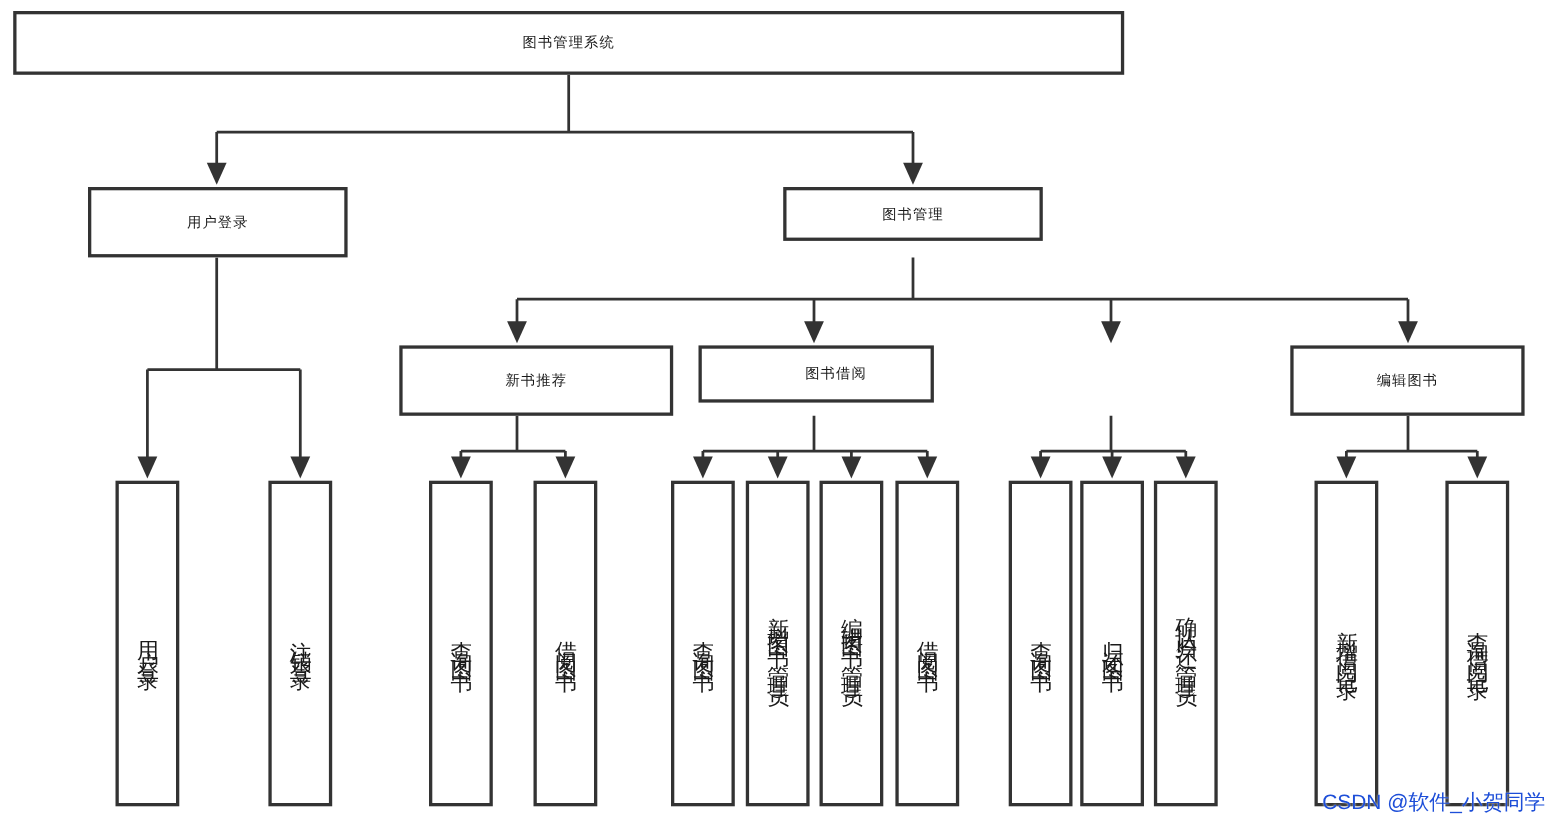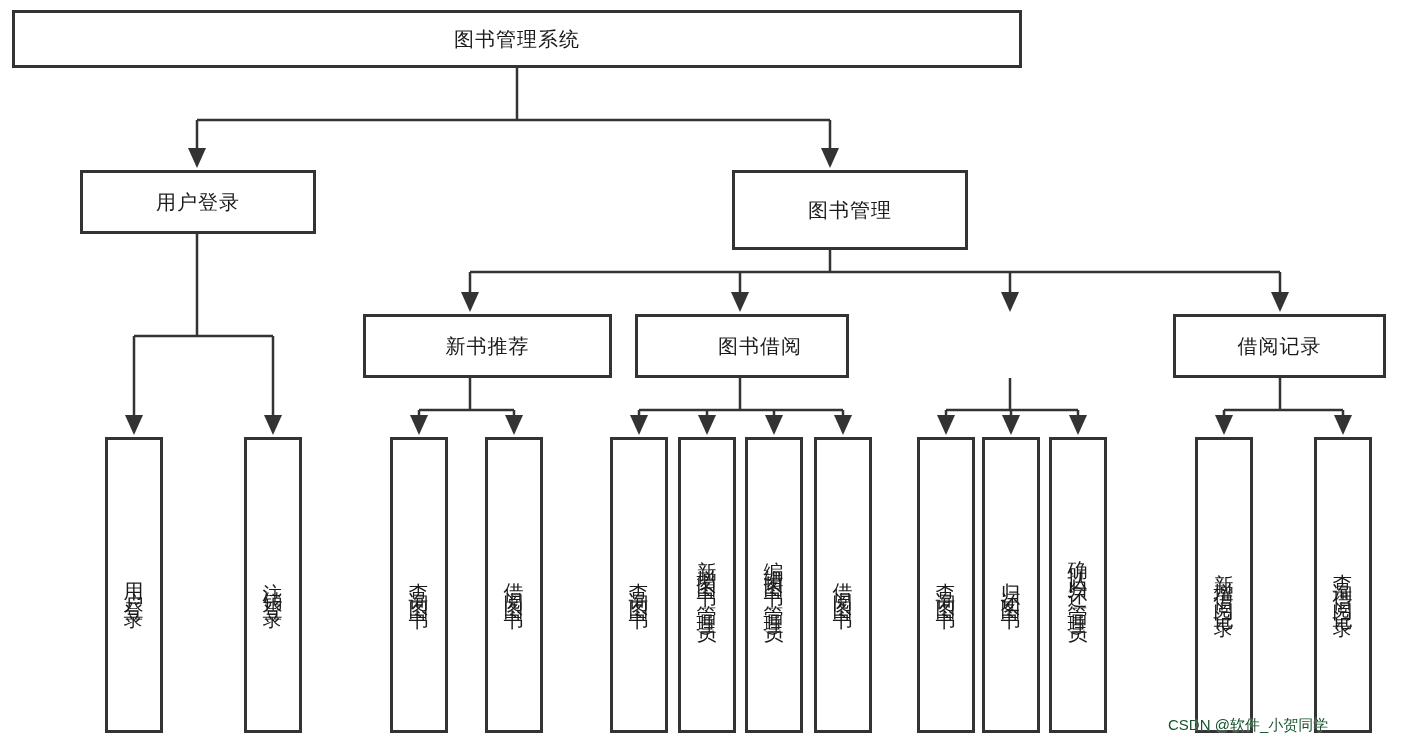--- a/index.html
+++ b/index.html
@@ -36,39 +36,39 @@
     box-sizing: border-box;
     background: #ffffff;
     border: 3px solid #333333;
     display: flex;
     align-items: center;
     justify-content: center;
     color: #1a1a1a;
     z-index: 2;
   }
   .hbox {
-    font-size: 20px;
+    font-size: 13px;
     letter-spacing: 1px;
   }
   .vbox {
     writing-mode: vertical-rl;
     text-orientation: mixed;
     font-size: 20px;
     letter-spacing: 9px;
     line-height: 1;
   }
   .vbox span {
     display: inline-block;
   }
   #watermark {
     position: absolute;
-    left: 1168px;
+    left: 1202px;
     top: 716px;
-    font-size: 15px;
-    color: #14532d;
+    font-size: 19px;
+    color: #1d4ed8;
     text-shadow: 0 0 2px #ffffff;
     white-space: nowrap;
     z-index: 5;
   }
 </style>
 </head>
 <body>
 
 <div id="stage">
 
@@ -108,32 +108,32 @@
     <polygon points="1343,435 1334,415 1352,415" fill="#333333"></polygon>
   </svg>
 
   <div class="node hbox" style="left:12px; top:10px; width:1010px; height:58px;">
     <span>图书管理系统</span>
   </div>
 
   <div class="node hbox" style="left:80px; top:170px; width:236px; height:64px;">
     <span>用户登录</span>
   </div>
-  <div class="node hbox" style="left:712px; top:170px; width:236px; height:80px;margin-left:20px;">
+  <div class="node hbox" style="left:712px; top:170px; width:236px; height:49px;">
     <span>图书管理</span>
   </div>
 
   <div class="node hbox" style="left:363px; top:314px; width:249px; height:64px;">
     <span>新书推荐</span>
   </div>
-  <div class="node hbox" style="left:635px; top:314px; width:214px; height:64px;padding-left:36px;">
+  <div class="node hbox" style="left:635px; top:314px; width:214px; height:52px;padding-left:36px;">
     <span>图书借阅</span>
   </div>
   <div class="node hbox" style="left:1173px; top:314px; width:213px; height:64px;">
-    <span>借阅记录</span>
+    <span>编辑图书</span>
   </div>
 
   <div class="node vbox" style="left:105px; top:437px; width:58px; height:296px;">
     <span>用户登录</span>
   </div>
   <div class="node vbox" style="left:244px; top:437px; width:58px; height:296px;">
     <span>注销登录</span>
   </div>
 
   <div class="node vbox" style="left:390px; top:437px; width:58px; height:296px;">

